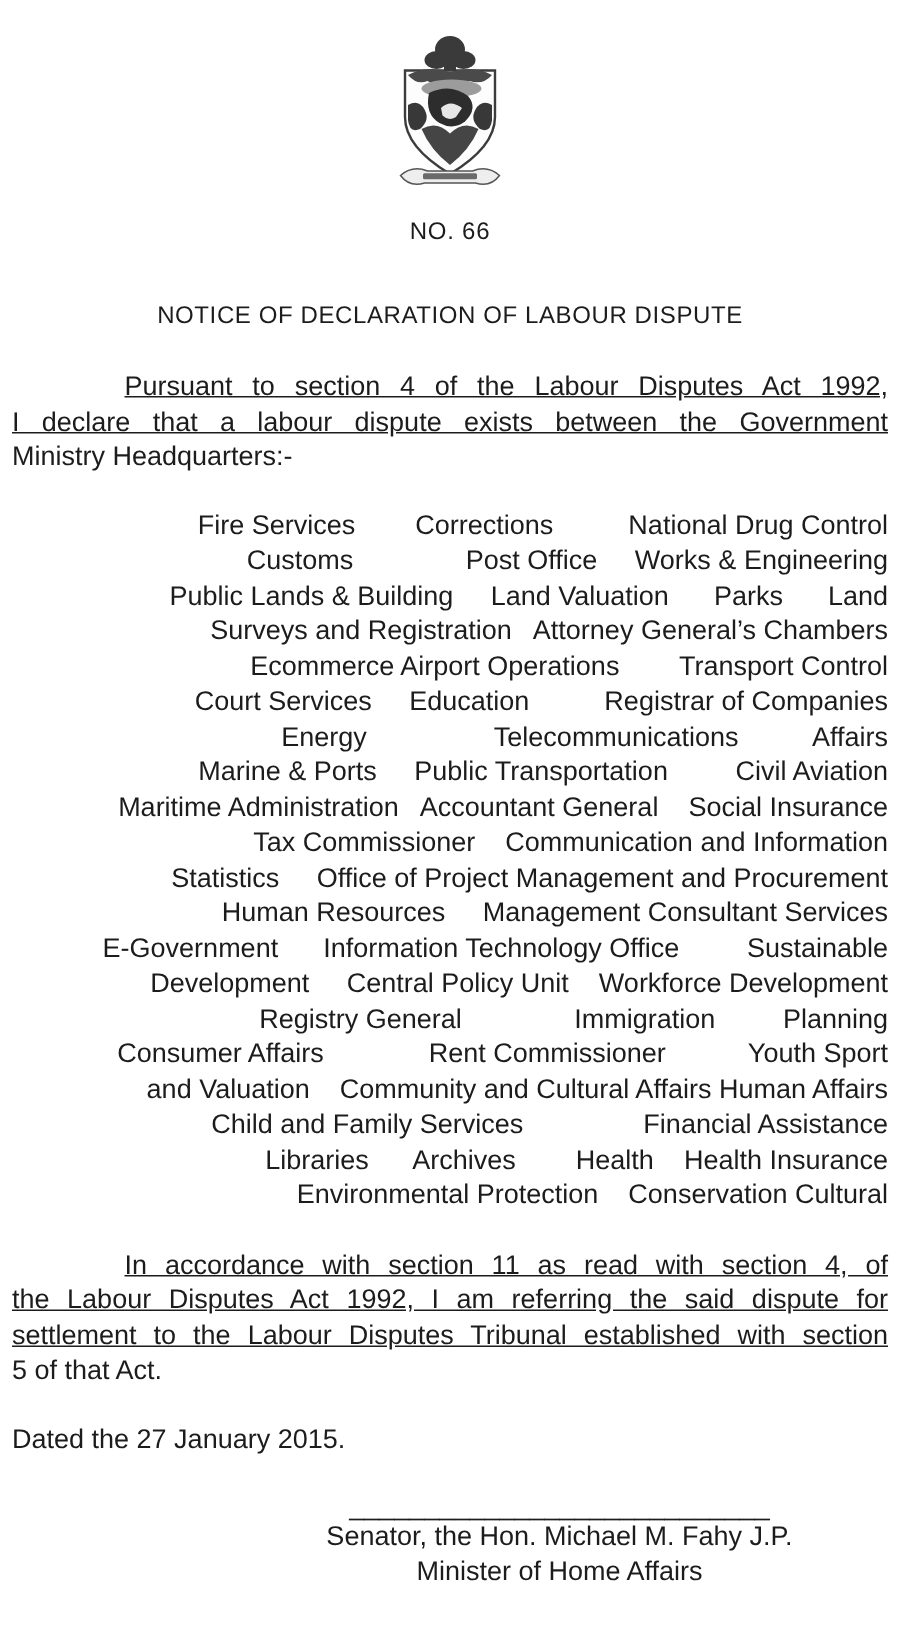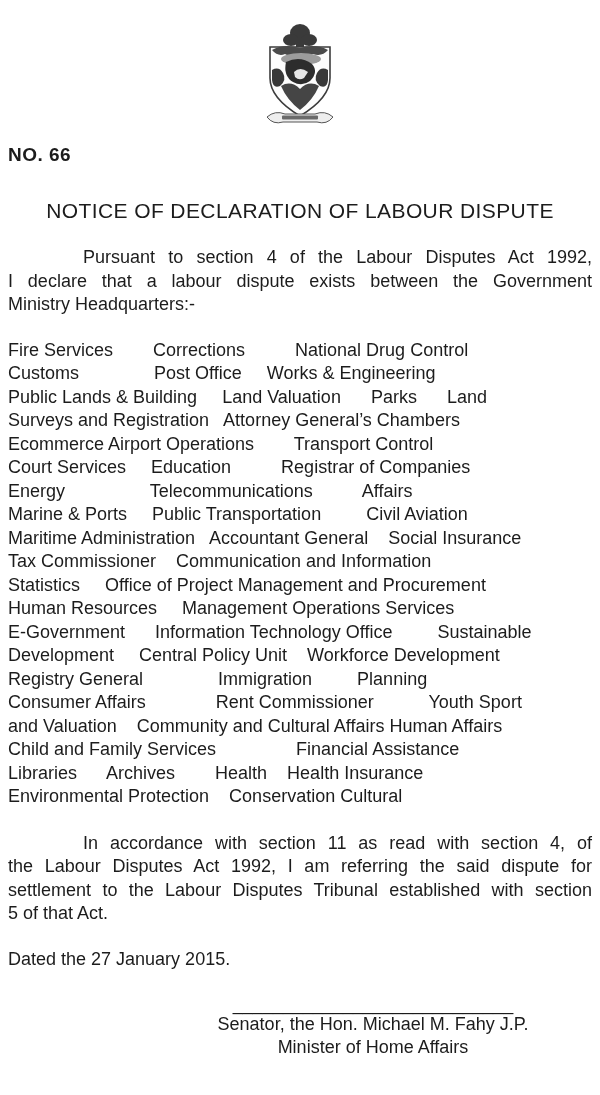--- a/index.html
+++ b/index.html
@@ -11,36 +11,36 @@
     overflow: hidden;
   }
   .page {
     width: 584px; height: 1095px;
     margin: 0 auto; padding: 0 8px;
     box-sizing: content-box;
     font-size: 18px; line-height: 23.5px;
   }
   .emblem-wrap { text-align: center; padding-top: 20px; height: 112px; }
   .doc-number {
-    text-align: left; font-weight: bold;
-    font-size: 19px; letter-spacing: 0.5px;
+    text-align: center; font-weight: normal;
+    font-size: 16px; letter-spacing: 0.5px;
     margin-top: 12px; line-height: 22px;
   }
   .doc-title {
     text-align: center; font-weight: normal;
-    font-size: 21px; letter-spacing: 0.4px;
+    font-size: 16px; letter-spacing: 0.4px;
     margin: 34px 0 0 0; line-height: 22px;
   }
   .para { margin-top: 24px; }
   .para2 { margin-top: 23px; }
-  .jline { text-align: justify; text-align-last: justify; }
+  .jline { text-align: justify; text-align-last: justify; text-decoration: underline; }
   .jlast { text-align: justify; text-align-last: left; }
   .indent { text-indent: 75px; }
   .dept-list { margin-top: 22px; }
-  .dept-line { white-space: pre; overflow: hidden; }
+  .dept-line { white-space: pre; overflow: hidden; text-align: right; }
   .dated { margin-top: 22px; }
   .signature-block {
     margin: 24px 58px 0 auto;
     width: 322px; text-align: center;
   }
   .signature-rule { line-height: 18px; letter-spacing: 0px; }
   .signature-name, .signature-title { line-height: 23px; }
 </style>
 </head>
 <body>
@@ -93,21 +93,21 @@
     <div class="dept-line">Customs               Post Office     Works &amp; Engineering</div>
     <div class="dept-line">Public Lands &amp; Building     Land Valuation      Parks      Land</div>
     <div class="dept-line">Surveys and Registration   Attorney General’s Chambers</div>
     <div class="dept-line">Ecommerce Airport Operations        Transport Control</div>
     <div class="dept-line">Court Services     Education          Registrar of Companies</div>
     <div class="dept-line">Energy                 Telecommunications          Affairs</div>
     <div class="dept-line">Marine &amp; Ports     Public Transportation         Civil Aviation</div>
     <div class="dept-line">Maritime Administration   Accountant General    Social Insurance</div>
     <div class="dept-line">Tax Commissioner    Communication and Information</div>
     <div class="dept-line">Statistics     Office of Project Management and Procurement</div>
-    <div class="dept-line">Human Resources     Management Operations Services</div>
+    <div class="dept-line">Human Resources     Management Consultant Services</div>
     <div class="dept-line">E-Government      Information Technology Office         Sustainable</div>
     <div class="dept-line">Development     Central Policy Unit    Workforce Development</div>
     <div class="dept-line">Registry General               Immigration         Planning</div>
     <div class="dept-line">Consumer Affairs              Rent Commissioner           Youth Sport</div>
     <div class="dept-line">and Valuation    Community and Cultural Affairs Human Affairs</div>
     <div class="dept-line">Child and Family Services                Financial Assistance</div>
     <div class="dept-line">Libraries      Archives        Health    Health Insurance</div>
     <div class="dept-line">Environmental Protection    Conservation Cultural</div>
   </div>
 

